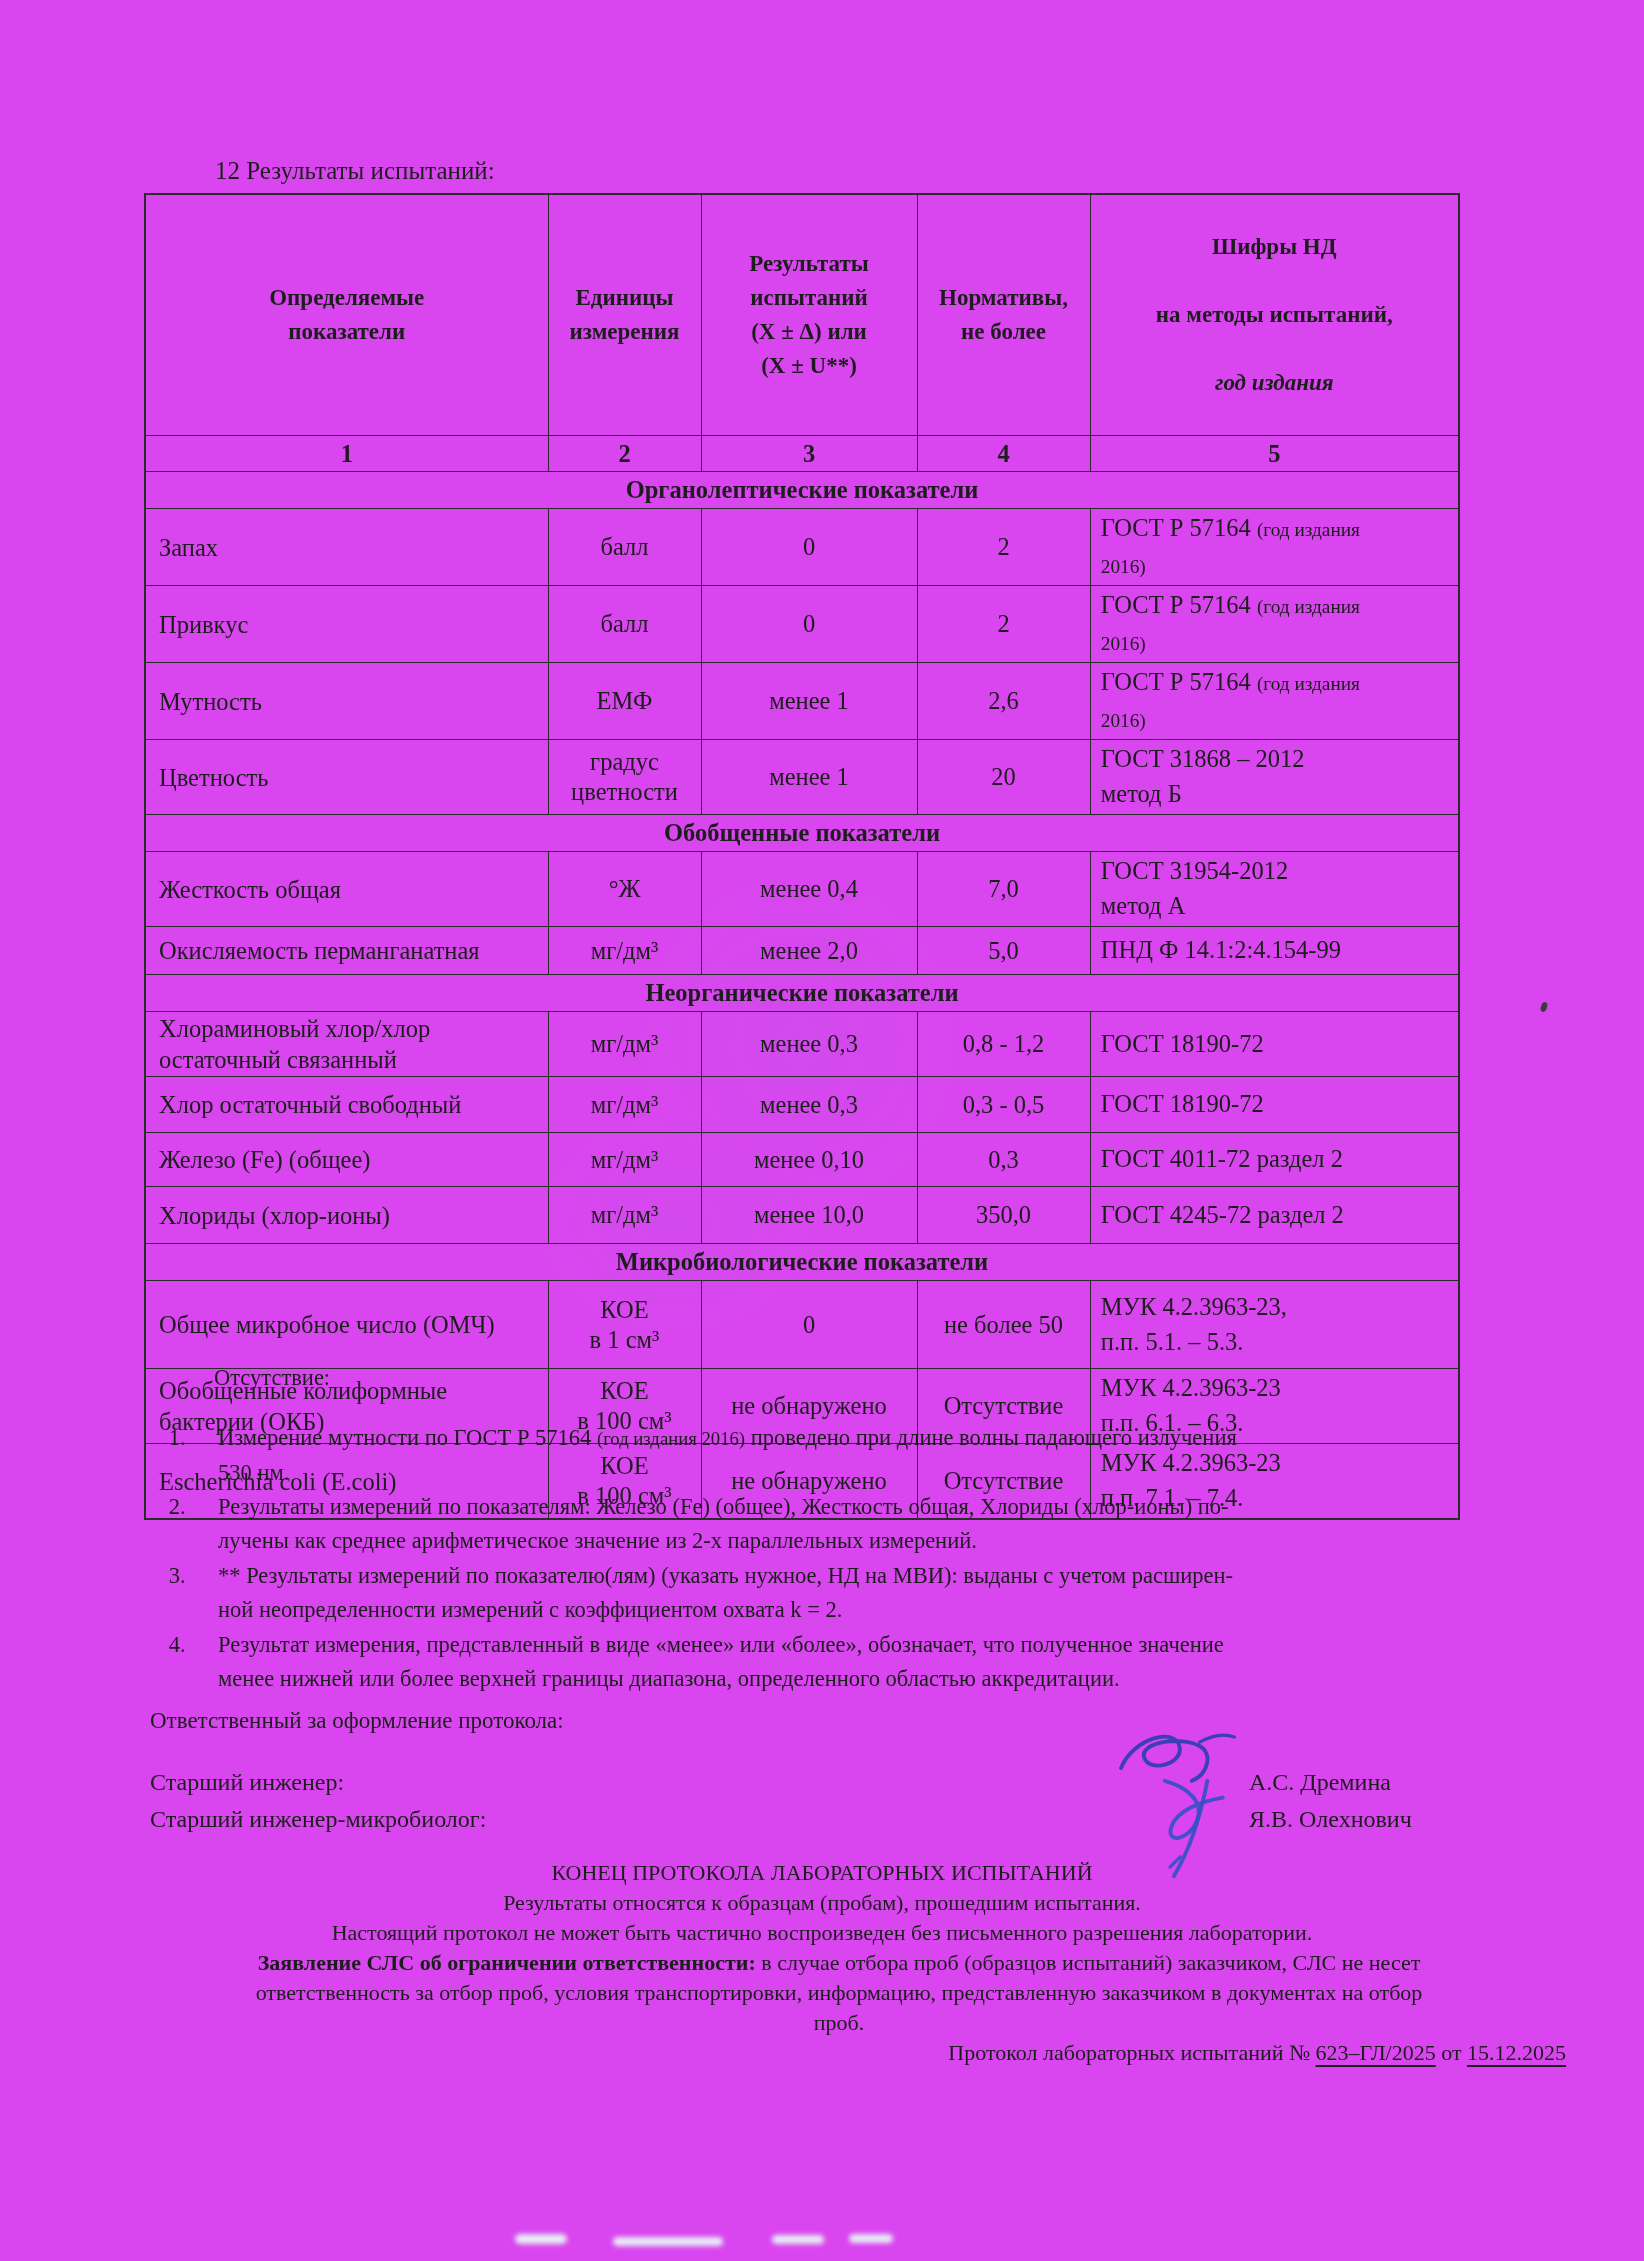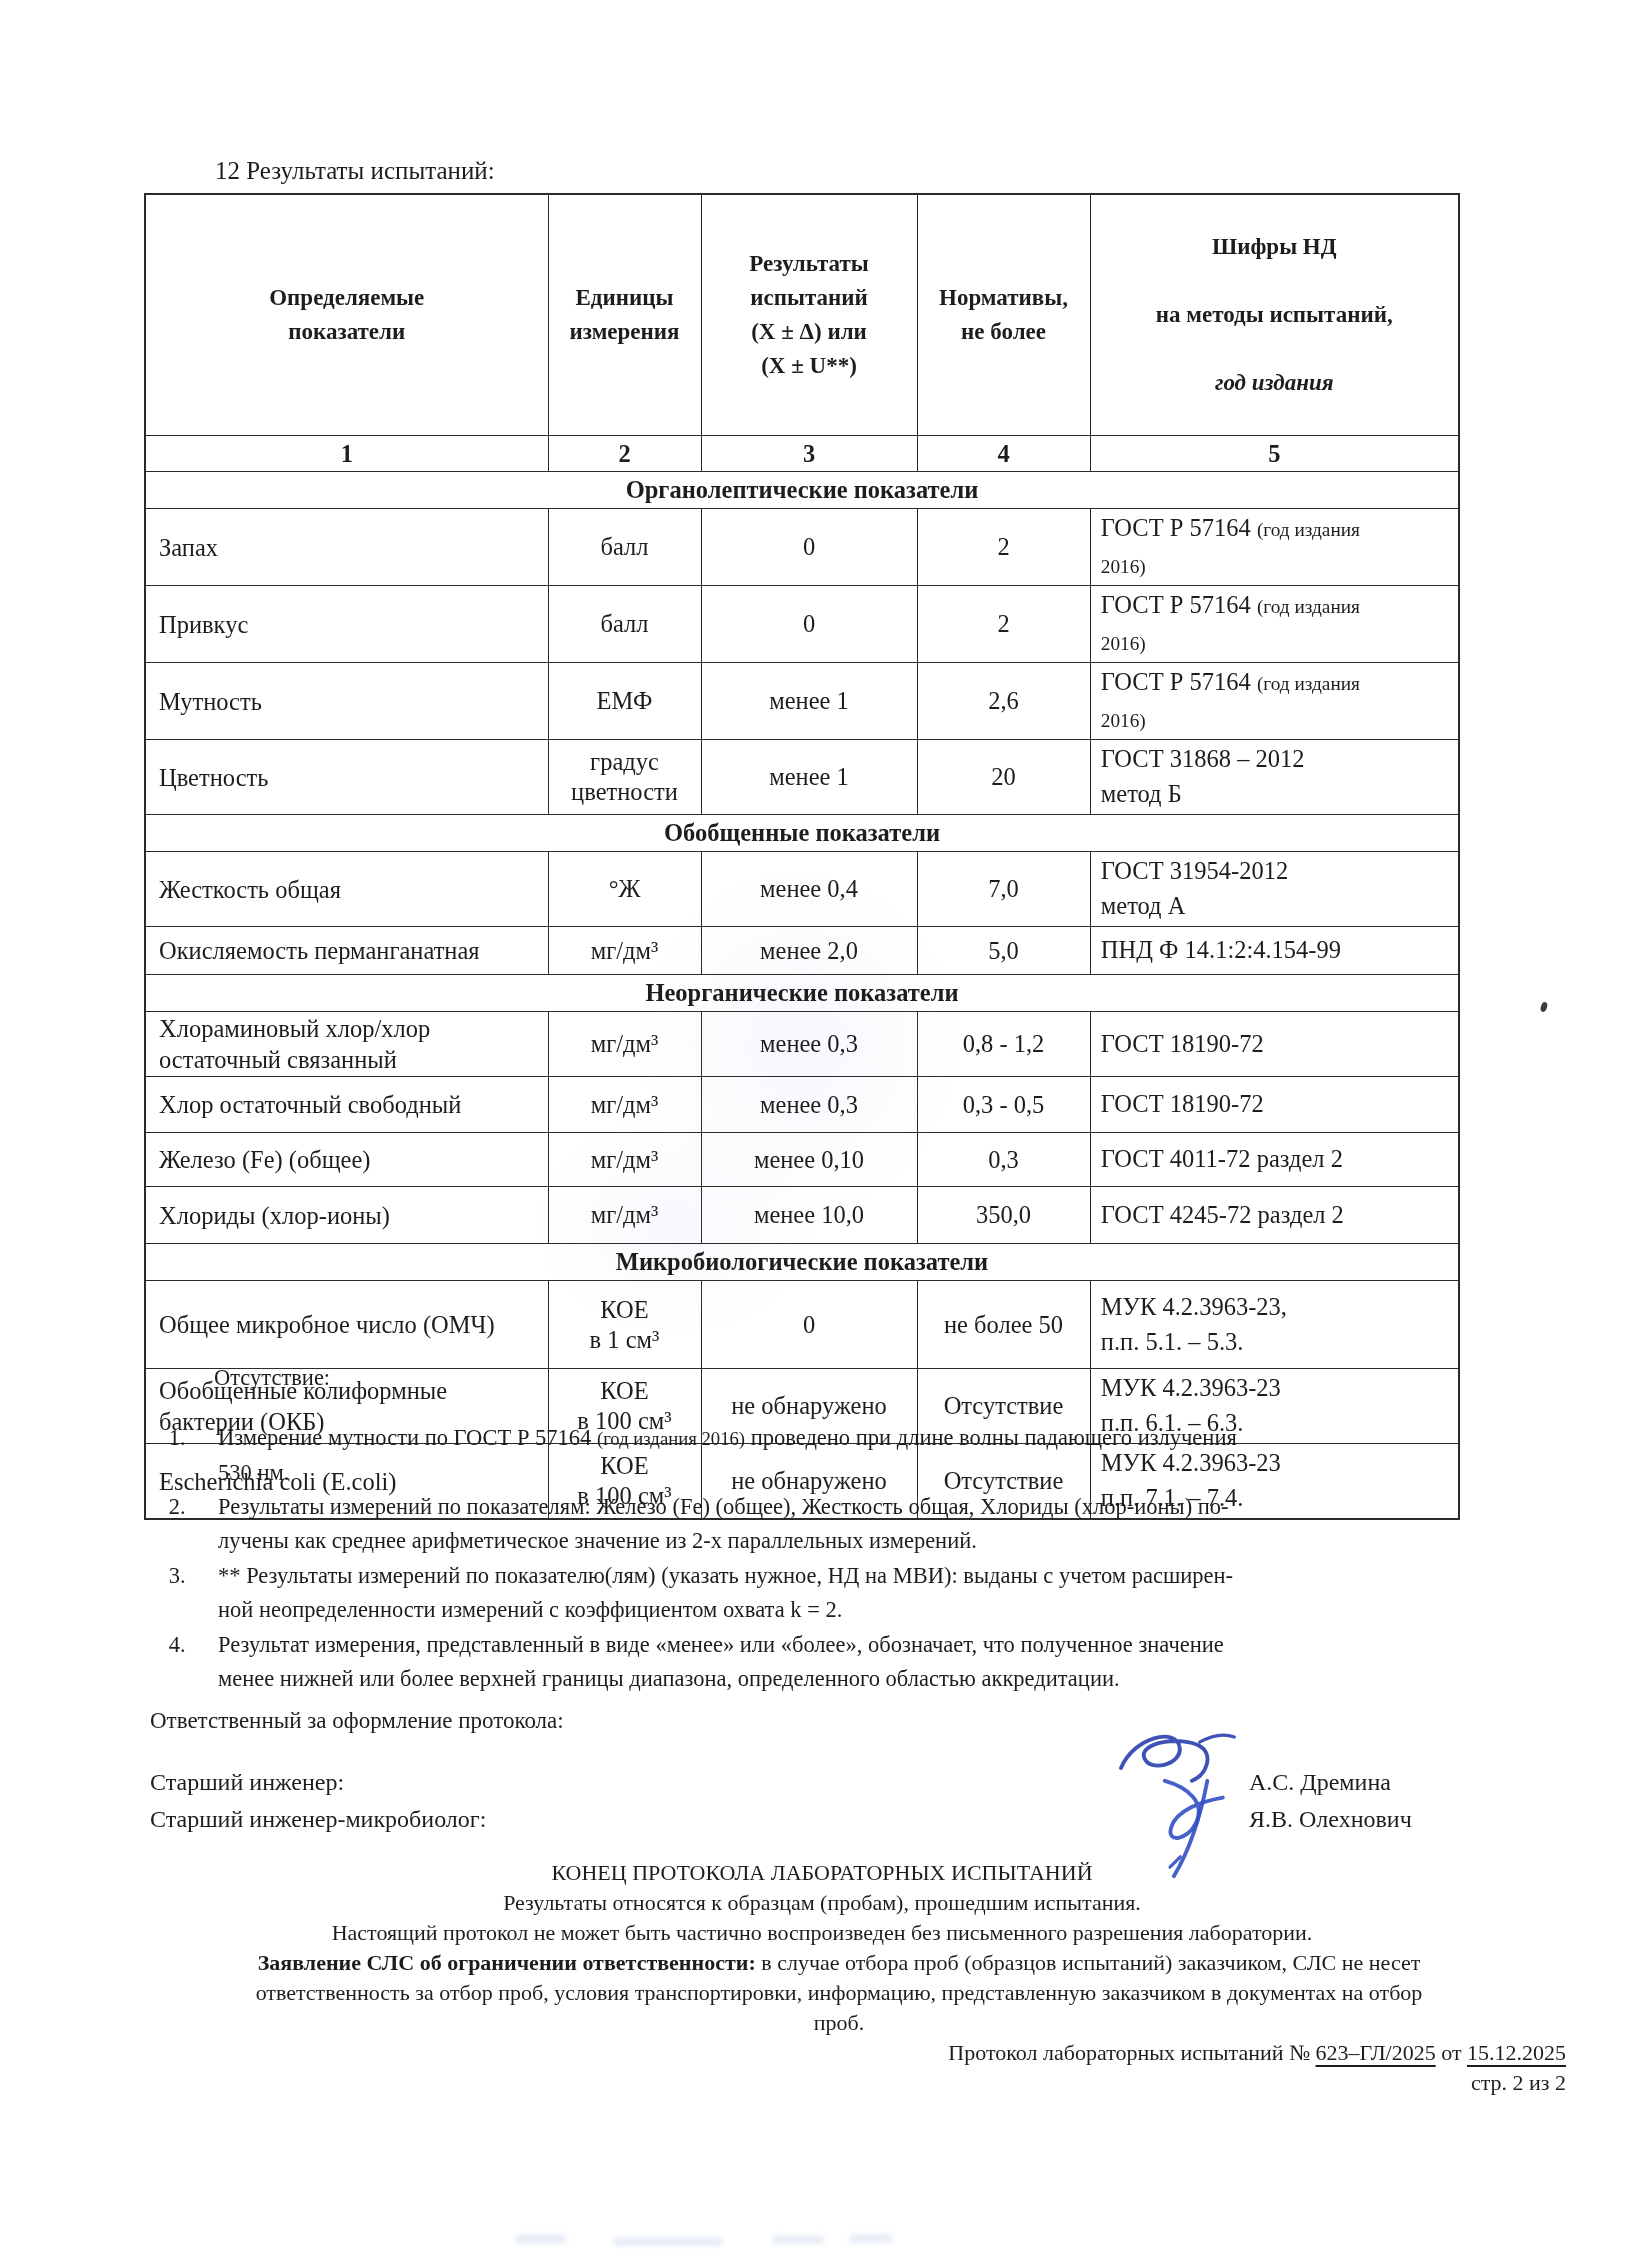--- a/index.html
+++ b/index.html
@@ -1,19 +1,19 @@
 <!DOCTYPE html>
 <html style="font-size:10.3px"><head>
 <meta charset="utf-8">
 <style>
   html,body{margin:0;padding:0;background:#9a9a9a;}
   .page{
     position:relative;
     width:1644px;height:2261px;
-    background:#ffffff;
+    background:#d946ef;
     font-family:"Liberation Serif","DejaVu Serif",serif;
     color:#1d1d1d;
     overflow:hidden;
   }
   .doc-title{position:absolute;left:215px;top:157px;font-size:25px;}
   
   table.results{
     position:absolute;left:144px;top:193px;width:1314px;
     border-collapse:collapse;table-layout:fixed;
     border:2.6px solid #2b2b2b;
@@ -284,21 +284,20 @@
   </svg>
 
   <div class="footer">
     <div>КОНЕЦ ПРОТОКОЛА ЛАБОРАТОРНЫХ ИСПЫТАНИЙ</div>
     <div>Результаты относятся к образцам (пробам), прошедшим испытания.</div>
     <div>Настоящий протокол не может быть частично воспроизведен без письменного разрешения лаборатории.</div>
     <div class="f-just"><span class="bold">Заявление СЛС об ограничении ответственности:</span><span> в случае отбора проб (образцов испытаний) заказчиком, СЛС не несет
 ответственность за отбор проб, условия транспортировки, информацию, представленную заказчиком в документах на отбор
 проб.</span></div>
     <div class="f-right"><span>Протокол лабораторных испытаний № </span><span class="underline">623–ГЛ/2025</span><span> от </span><span class="underline">15.12.2025</span></div>
-    <div class="f-right">стр. 2 из 2</div>
   </div>
 
   <div class="artifact-dot"></div>
   <div class="smudge sm1"></div>
   <div class="smudge sm2"></div>
   <div class="smudge sm3"></div>
   <div class="smudge sm4"></div>
 
 </div>
 

